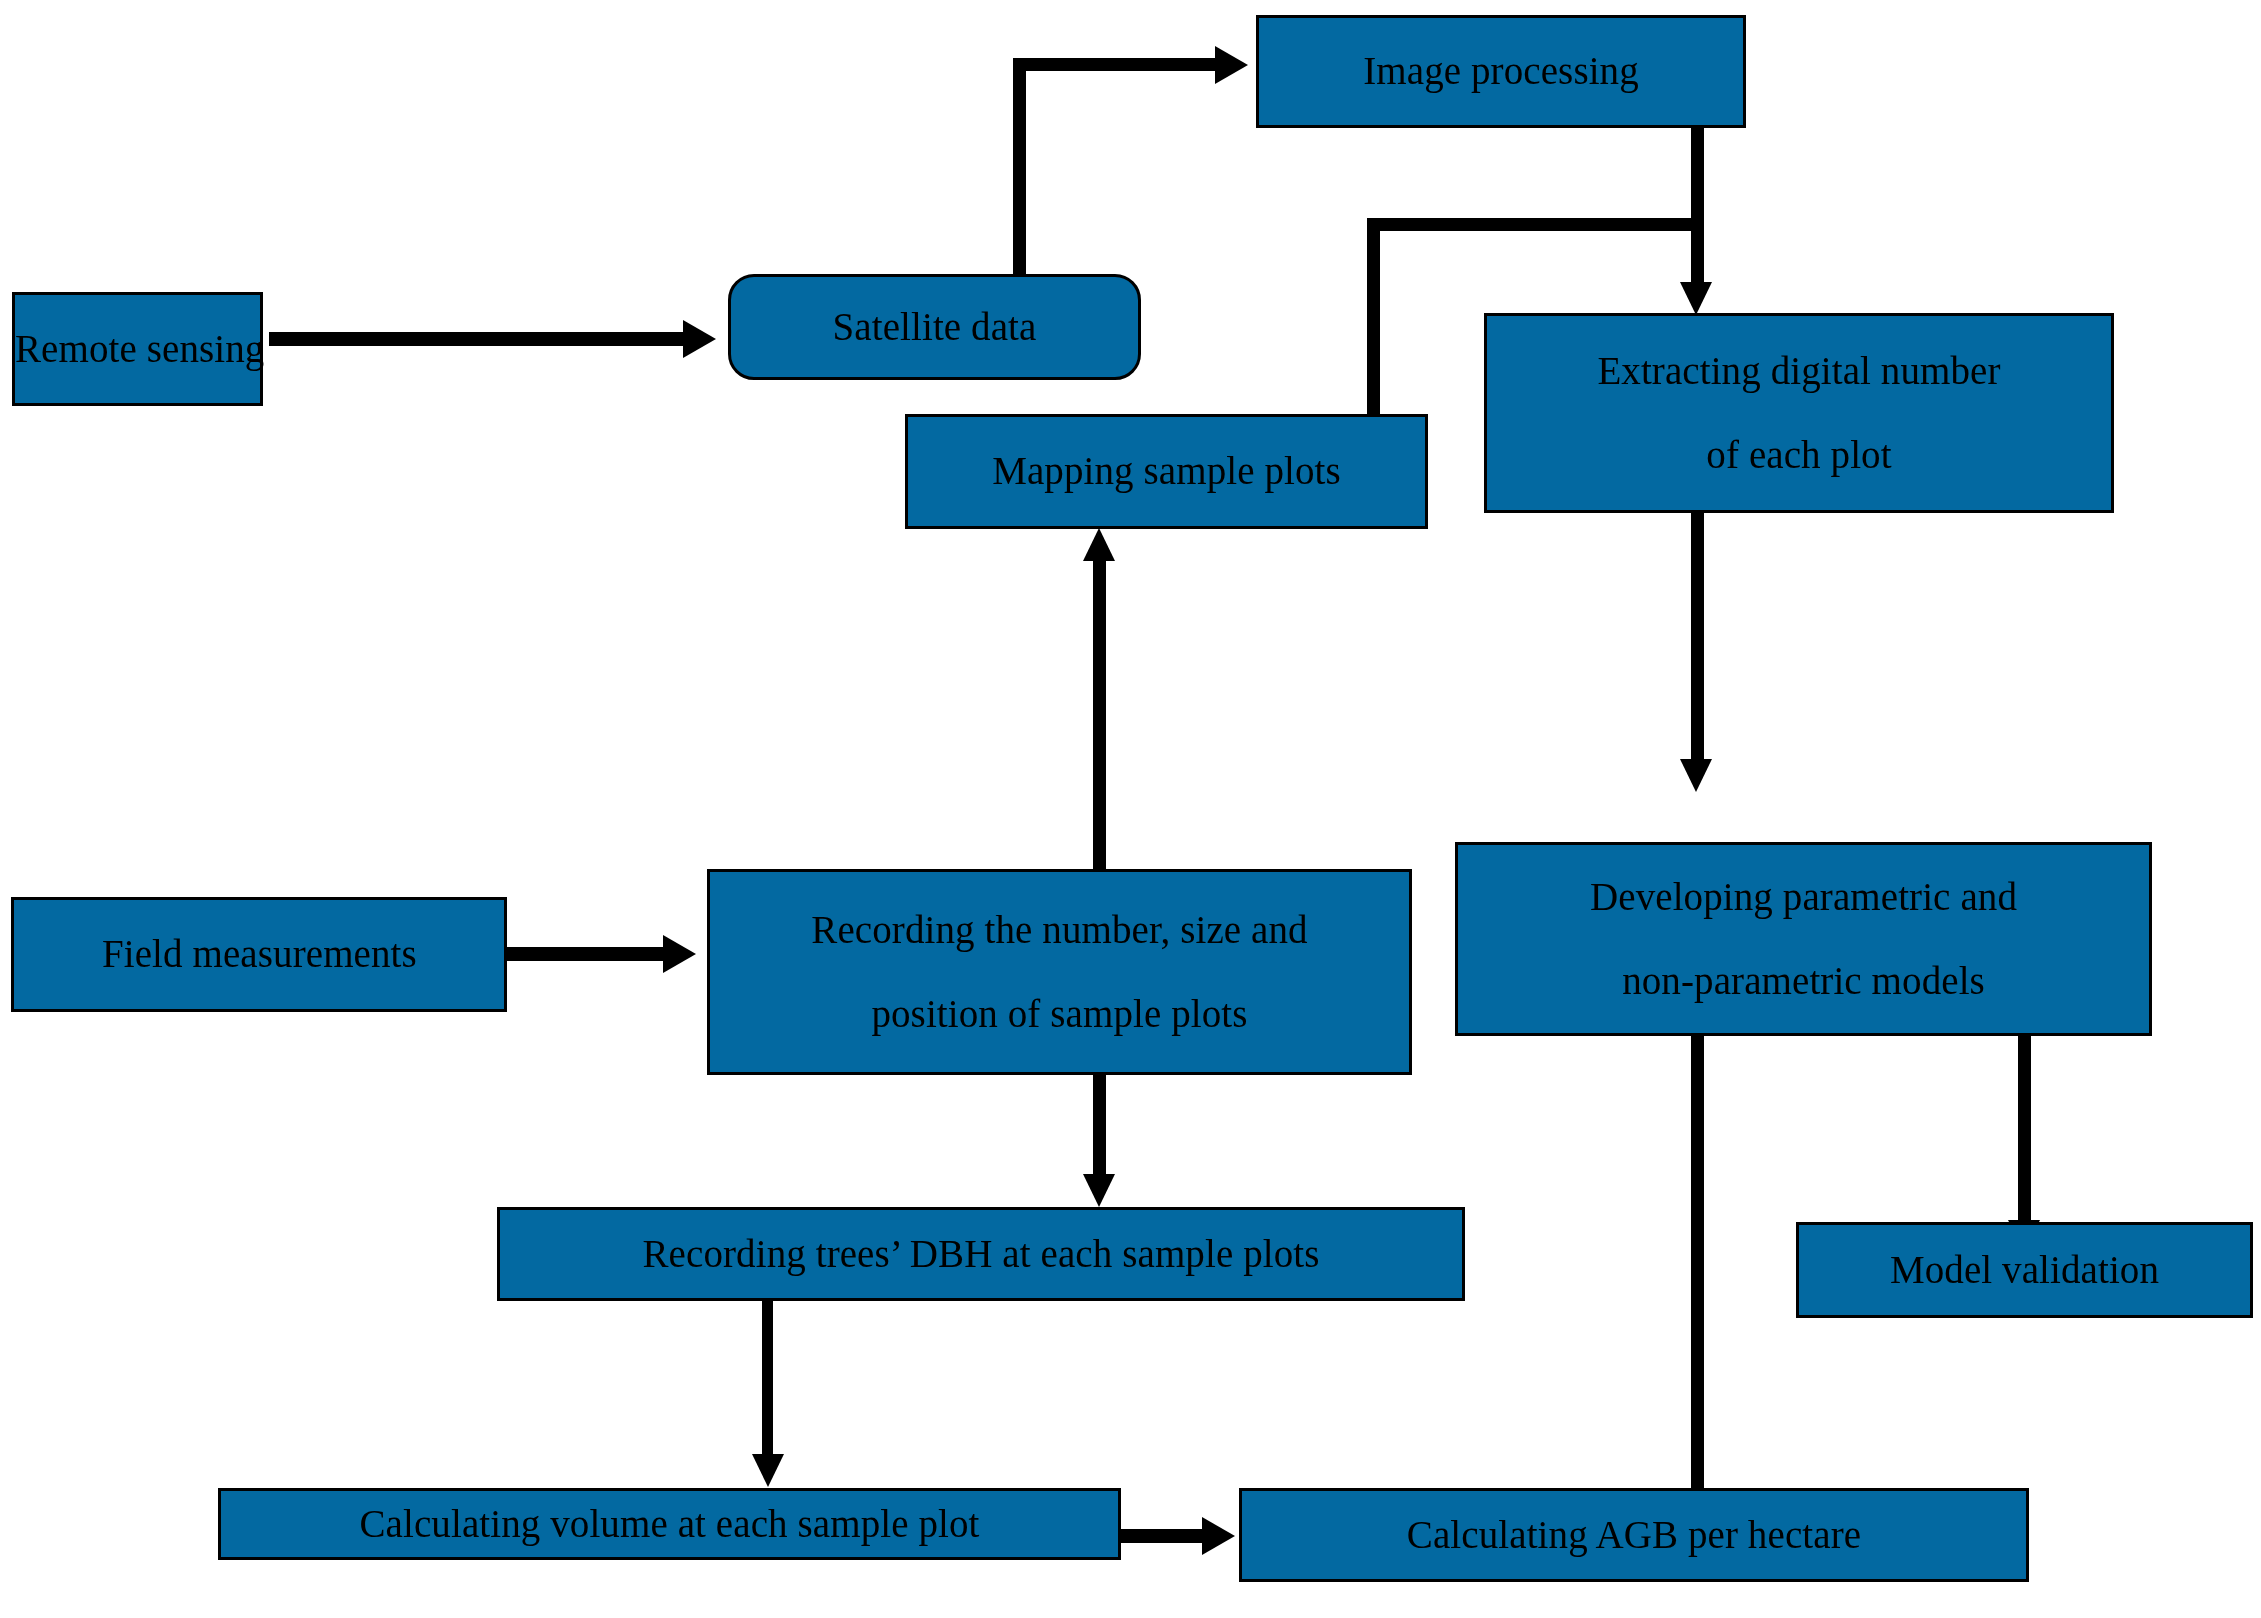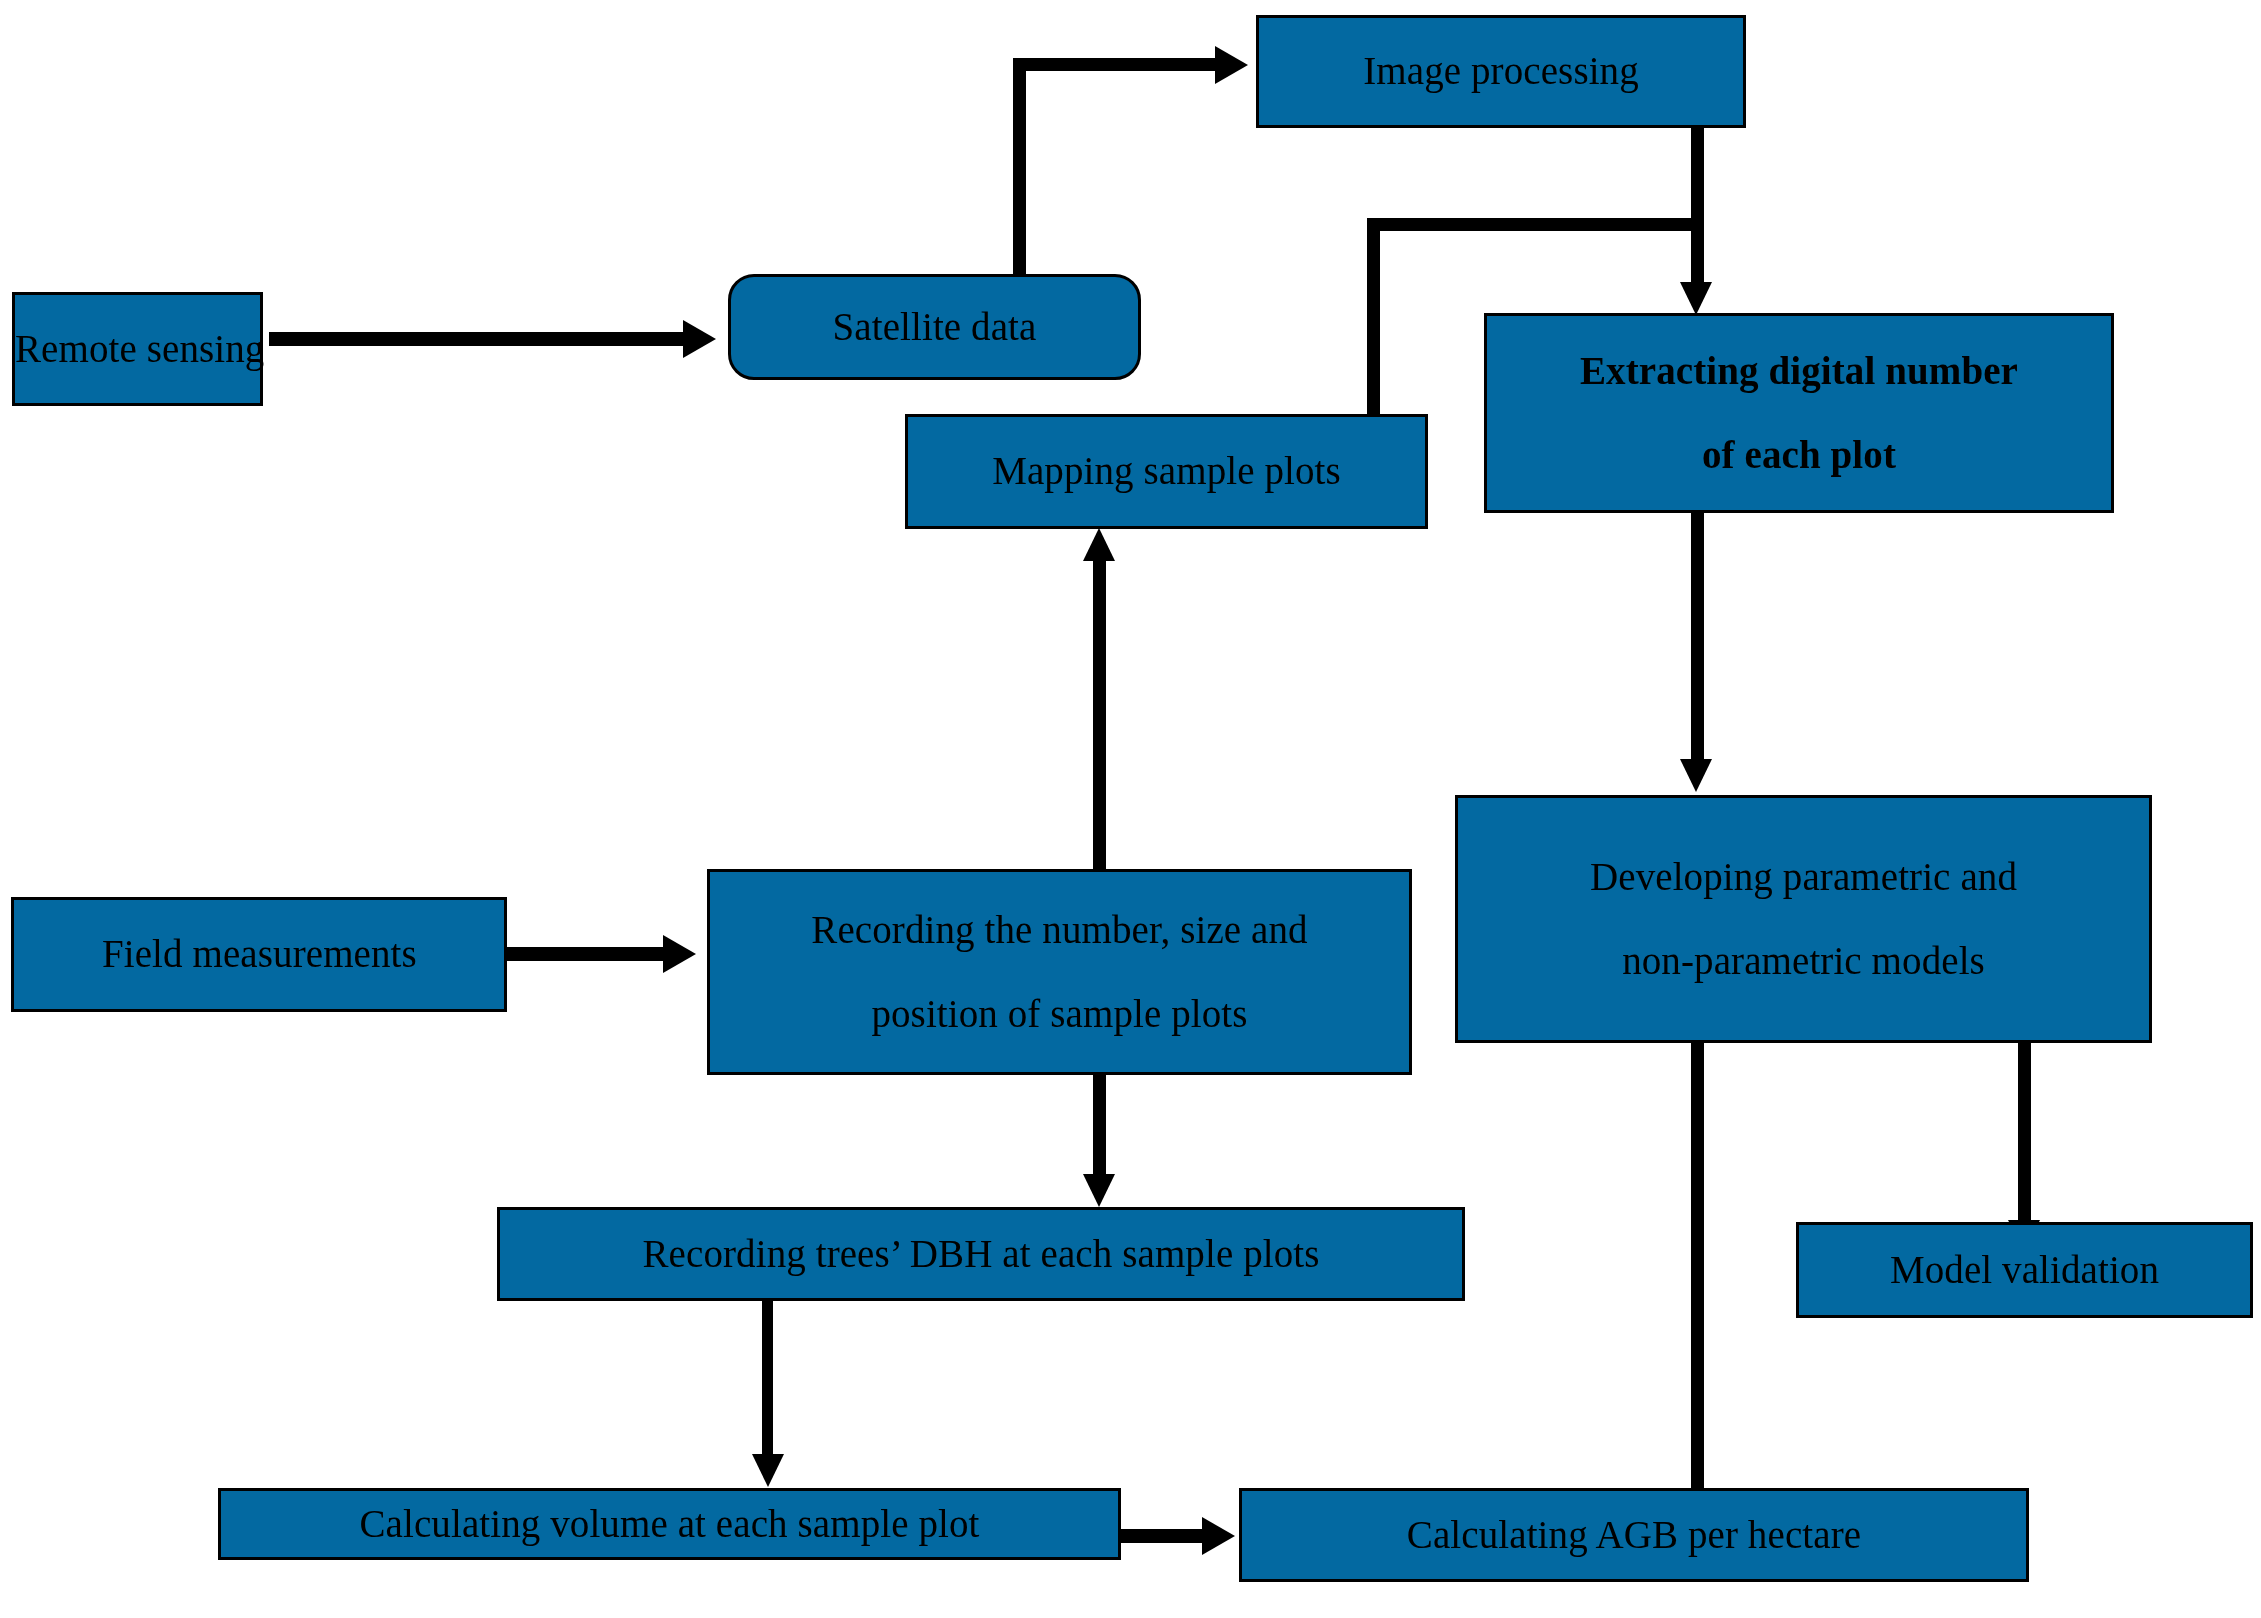--- a/index.html
+++ b/index.html
@@ -115,35 +115,35 @@
   </div>
 
   <div class="node" style="left:1256px; top:14.6px; width:490px; height:113px;">
     <span class="line-txt">Image processing</span>
   </div>
 
   <div class="node" style="left:905px; top:414px; width:523px; height:115px;">
     <span class="line-txt">Mapping sample plots</span>
   </div>
 
-  <div class="node two-line" style="left:1484px; top:313px; width:630px; height:200px;font-weight:bold;">
+  <div class="node two-line" style="left:1484px; top:313px; width:630px; height:200px;">
     <span class="line-txt">Extracting digital number</span>
     <span class="line-txt">of each plot</span>
   </div>
 
   <div class="node" style="left:11.4px; top:897px; width:496px; height:115px;">
     <span class="line-txt">Field measurements</span>
   </div>
 
   <div class="node two-line" style="left:707px; top:869px; width:705px; height:206px;">
     <span class="line-txt">Recording the number, size and</span>
     <span class="line-txt">position of sample plots</span>
   </div>
 
-  <div class="node two-line" style="left:1455px; top:795px; width:697px; height:248px;">
+  <div class="node two-line" style="left:1455px; top:842px; width:697px; height:194px;">
     <span class="line-txt">Developing parametric and</span>
     <span class="line-txt">non-parametric models</span>
   </div>
 
   <div class="node" style="left:497px; top:1207px; width:968px; height:94px;">
     <span class="line-txt">Recording trees’ DBH at each sample plots</span>
   </div>
 
   <div class="node" style="left:1796px; top:1222px; width:457px; height:96px;">
     <span class="line-txt">Model validation</span>

